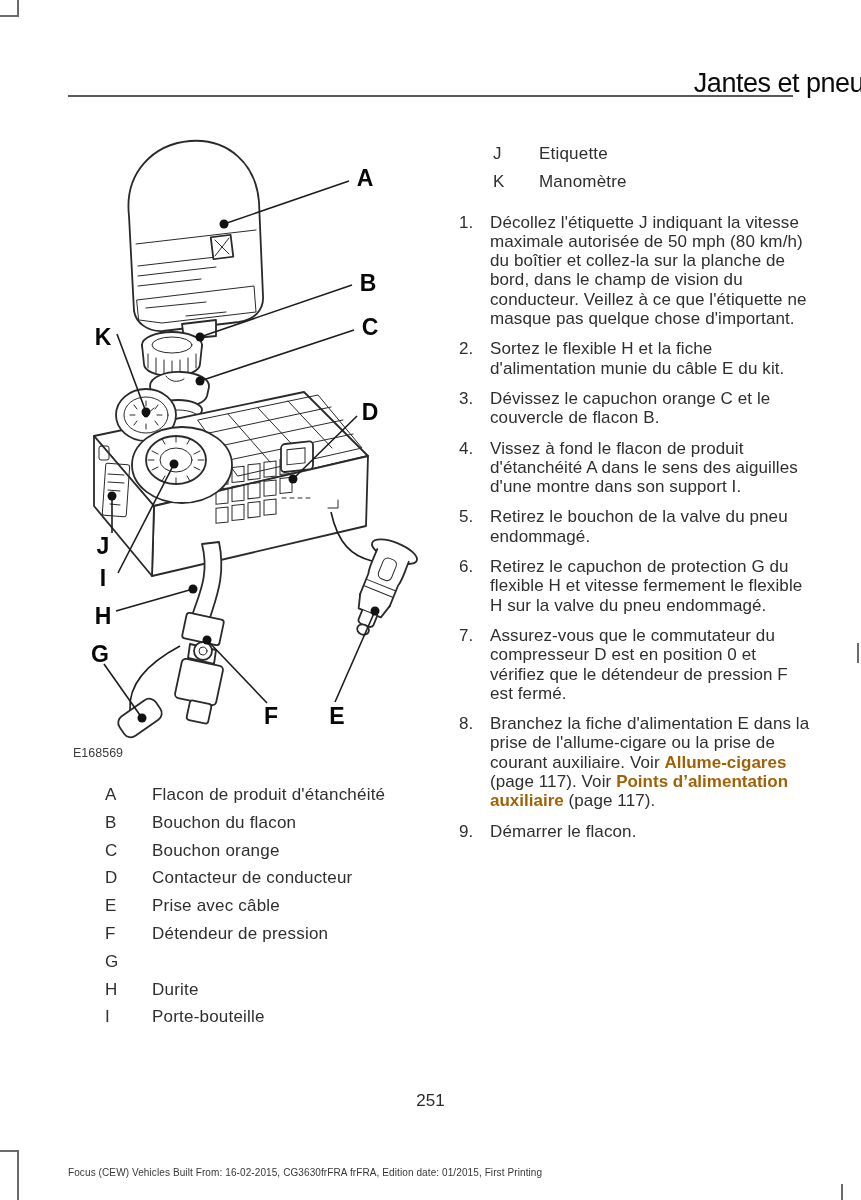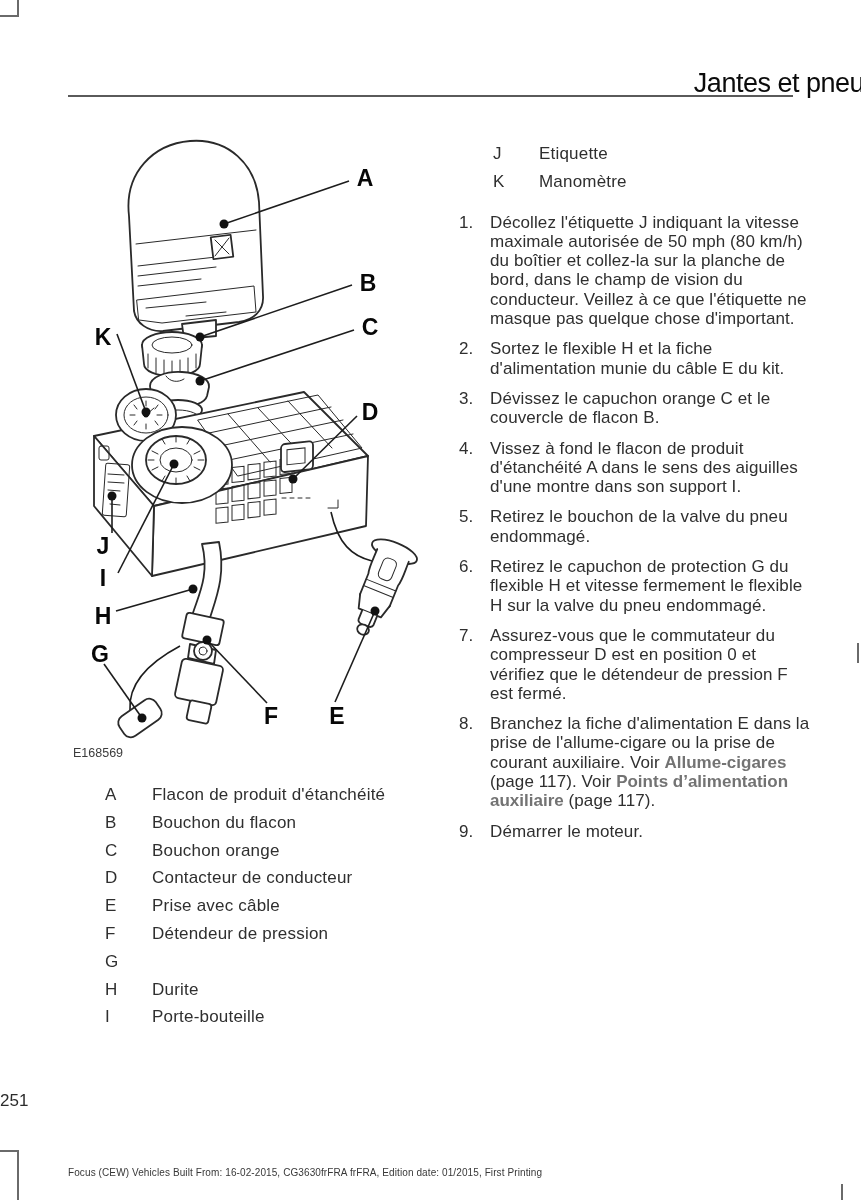--- a/index.html
+++ b/index.html
@@ -37,23 +37,23 @@
   .legend-right{margin:0 0 17px 0;}
   .lrow{display:flex; line-height:27.8px; font-size:17px; letter-spacing:0.2px;}
   .lrow .lkey{width:47px; padding-left:37px; flex:none;}
   .legend-right .lrow .lkey{width:46px; padding-left:34px;}
   
   .rcol{position:absolute; left:459px; top:140px; width:352px;}
   ol.steps{list-style:none; margin:0; padding:0;}
   ol.steps li{display:flex; margin:0 0 11px 0; font-size:17px; line-height:19.3px; letter-spacing:0.1px;}
   ol.steps .num{flex:none; min-width:31px;}
   ol.steps .txt{flex:1;}
-  ol.steps .seg-b{font-weight:bold; color:#737373; letter-spacing:0;}
-  
-  .pagenum{position:absolute; left:0; top:1091px; width:861px; text-align:left; font-size:17px; color:#2b2b2b;}
+  ol.steps .seg-b{font-weight:bold; color:#a16207; letter-spacing:0;}
+  
+  .pagenum{position:absolute; left:0; top:1091px; width:861px; text-align:center; font-size:17px; color:#2b2b2b;}
   .footer{position:absolute; left:68px; top:1167px; font-size:10px; color:#383838; letter-spacing:0.1px;}
 </style>
 </head>
 <body>
 
 <div class="page">
 
   <div class="mark mark-tl-v"></div>
   <div class="mark mark-tl-h"></div>
   <div class="mark mark-bl-h"></div>
@@ -295,20 +295,20 @@
         <li>
           <span class="num">7.</span>
           <span class="txt"><span>Assurez-vous que le commutateur du compresseur D est en position 0 et vérifiez que le détendeur de pression F est fermé.</span></span>
         </li>
         <li>
           <span class="num">8.</span>
           <span class="txt"><span>Branchez la fiche d'alimentation E dans la prise de l'allume-cigare ou la prise de courant auxiliaire.  Voir </span><span class="seg-b">Allume-cigares</span><span> (page 117).  Voir </span><span class="seg-b">Points d’alimentation auxiliaire</span><span> (page 117).</span></span>
         </li>
         <li>
           <span class="num">9.</span>
-          <span class="txt"><span>Démarrer le moteur.</span></span>
+          <span class="txt"><span>Démarrer le flacon.</span></span>
         </li>
       </ol>
   </div>
 
   <div class="pagenum">251</div>
   <div class="footer">Focus (CEW) Vehicles Built From: 16-02-2015, CG3630frFRA frFRA, Edition date: 01/2015, First Printing</div>
 </div>
 
 </body></html>

